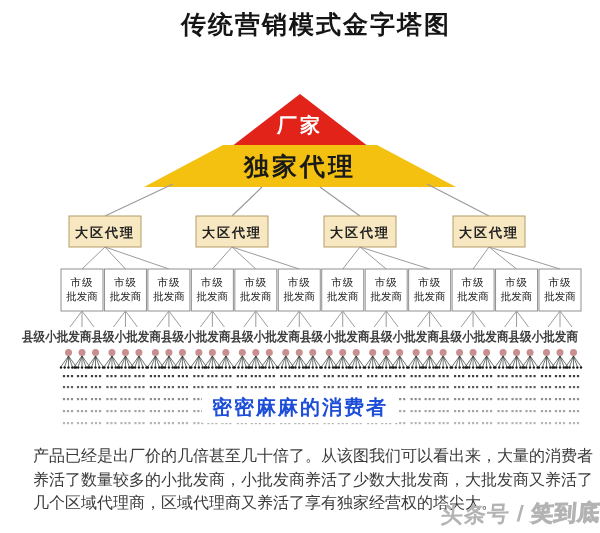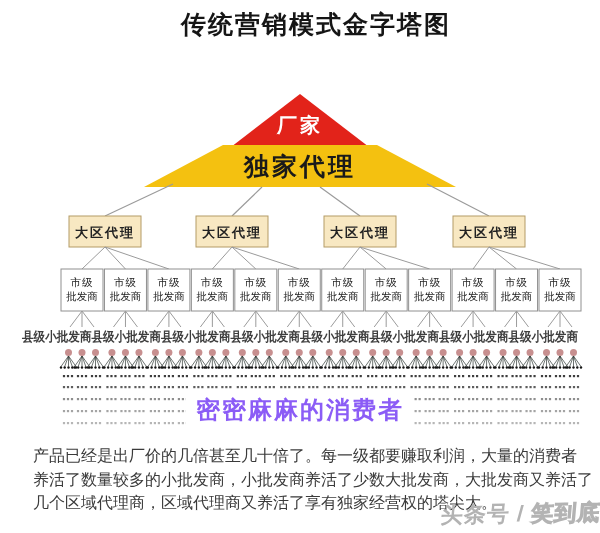--- a/index.html
+++ b/index.html
@@ -11,21 +11,21 @@
   .page-title{
     position:absolute;top:8px;left:16px;width:600px;margin:0;
     text-align:center;font-size:25px;font-weight:bold;color:#151515;
     letter-spacing:2px;
     font-family:"Liberation Serif", serif;
   }
   #diagram{position:absolute;left:0;top:0;z-index:1;}
   .consumers-caption{
     position:absolute;top:392px;left:50%;transform:translateX(-50%);
     z-index:2;background:#ffffff;padding:2px 10px;white-space:nowrap;
-    font-size:24px;font-weight:bold;letter-spacing:2px;color:#8b5cf6;
+    font-size:20px;font-weight:bold;letter-spacing:2px;color:#1d4ed8;
   }
   .description{
     position:absolute;left:33px;top:444px;z-index:2;
     font-size:16px;line-height:23.5px;color:#3a3a3a;
   }
   .description .line{white-space:nowrap;}
   .watermark{
     position:absolute;right:0px;top:499px;z-index:3;white-space:nowrap;
     font-size:22px;font-weight:bold;color:#b3b3b3;
     transform:skewX(-6deg) rotate(-1deg);
@@ -1097,21 +1097,21 @@
       <rect x="562.9" y="422" width="2.2" height="2.2"></rect>
       <rect x="568.9" y="422" width="2.2" height="2.2"></rect>
       <rect x="572.9" y="422" width="2.2" height="2.2"></rect>
       <rect x="576.9" y="422" width="2.2" height="2.2"></rect>
     </g>
   </svg>
 
 <div class="consumers-caption">密密麻麻的消费者</div>
 
 <div class="description">
-  <div class="line">产品已经是出厂价的几倍甚至几十倍了。每一级都要赚取利润，大量的消费者</div>
+  <div class="line">产品已经是出厂价的几倍甚至几十倍了。从该图我们可以看出来，大量的消费者</div>
   <div class="line">养活了数量较多的小批发商，小批发商养活了少数大批发商，大批发商又养活了</div>
   <div class="line">几个区域代理商，区域代理商又养活了享有独家经营权的塔尖大。</div>
 </div>
 
 <div class="watermark">
   <span>头条号 /</span>
   <span class="hollow">笑到底</span>
 </div>
 
 </body></html>

